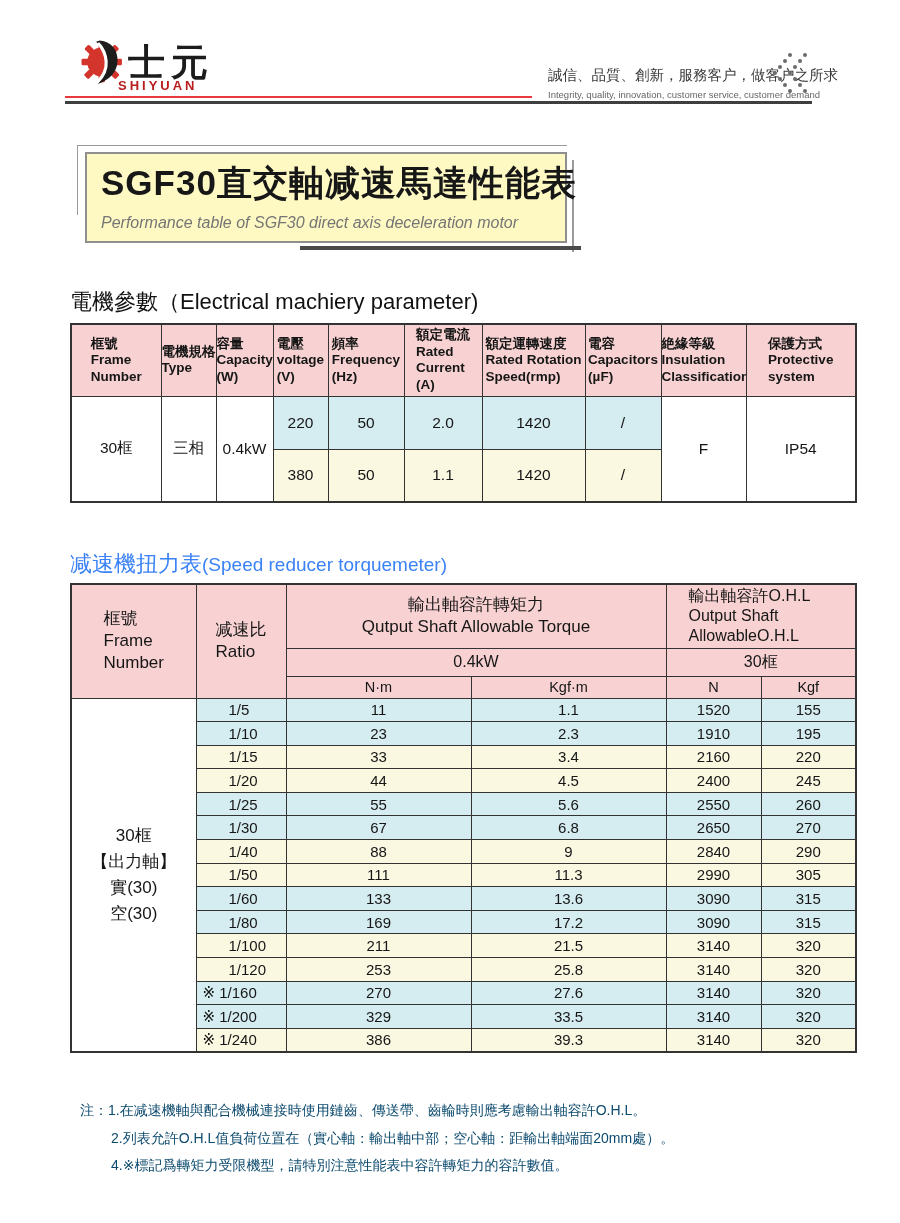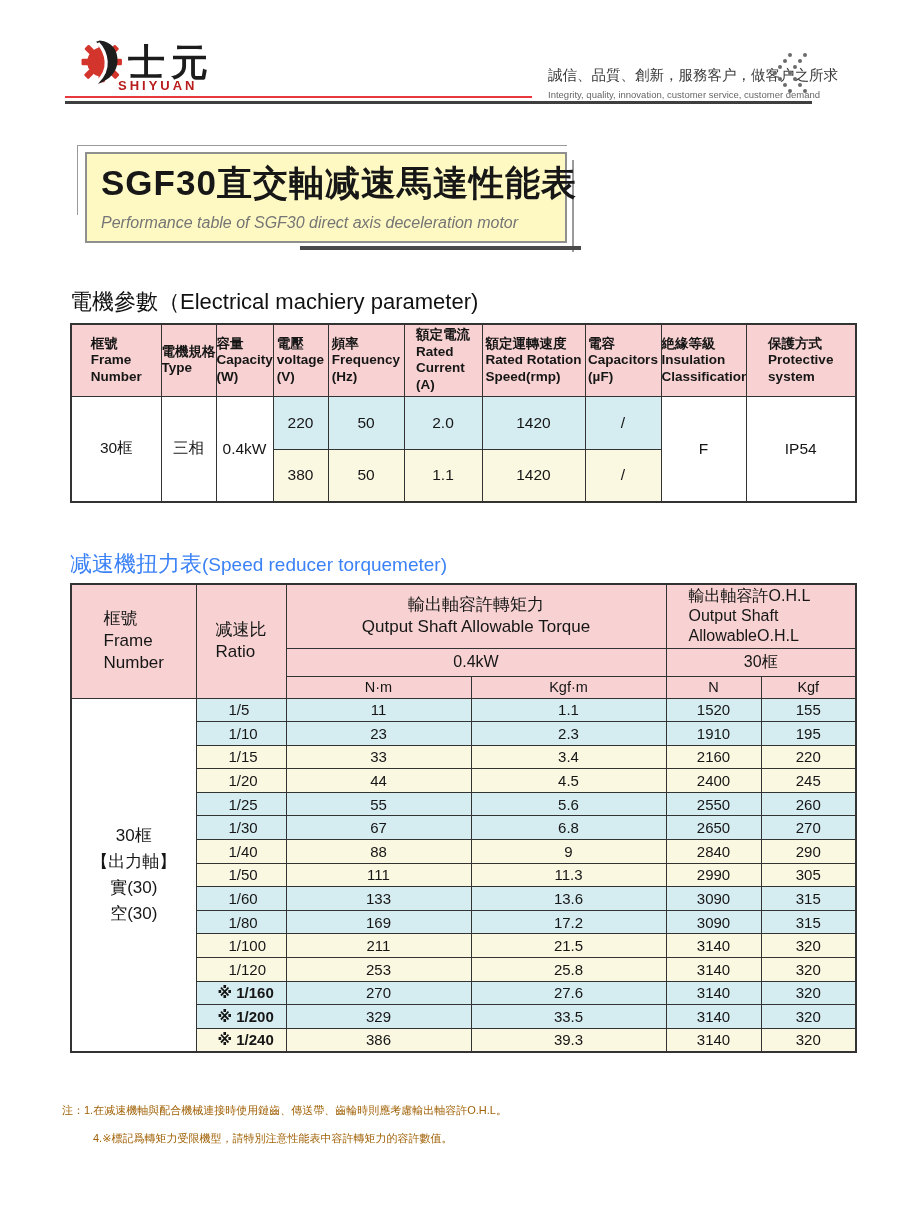--- a/index.html
+++ b/index.html
@@ -49,25 +49,25 @@
   .bg-cream { background:#fbf8e2; }
   .bg-white { background:#ffffff; }
 
   .tbl-torque .hdr { font-weight:400; }
   .tbl-torque .h-group { font-size:17px; line-height:22px; height:64px; }
   .tbl-torque .h-sub { font-size:16px; height:28px; }
   .tbl-torque .h-unit { font-size:14.5px; height:22px; }
   .tbl-torque .h-ohl { text-align:left; padding-left:22px; font-size:16px; line-height:20px; }
   .tbl-torque td.data { text-align:center; font-size:15px; height:23.6px; vertical-align:middle; }
   .tbl-torque td.ratio { text-align:left; padding-left:32px; }
-  .tbl-torque td.ratio.marked { padding-left:21px;font-weight:bold; }
+  .tbl-torque td.ratio.marked { padding-left:6px; }
   .frame-cell { background:#fff; text-align:center; vertical-align:middle; font-size:17px; line-height:26px; }
 
   
-  .notes { position:absolute; left:62px; top:1097px; font-size:11px; color:#a16207; line-height:27.5px; }
+  .notes { position:absolute; left:80px; top:1097px; font-size:14px; color:#0c4a6e; line-height:27.5px; }
   .notes .line { white-space:nowrap; }
   .notes .indent { padding-left:31px; }
 </style>
 </head>
 <body>
 
 <div class="page">
 
   <svg class="logo-gear" viewBox="0 0 72 76">
     <g fill="#d3342c">
@@ -336,16 +336,17 @@
       <td class="data bg-cream">386</td>
       <td class="data bg-cream">39.3</td>
       <td class="data bg-cream">3140</td>
       <td class="data bg-cream">320</td>
     </tr>
   </tbody>
     </table>
 
   <div class="notes">
     <div class="line">注：1.在减速機軸與配合機械連接時使用鏈齒、傳送帶、齒輪時則應考慮輸出軸容許O.H.L。</div>
+    <div class="line indent">2.列表允許O.H.L值負荷位置在（實心軸：輸出軸中部；空心軸：距輸出軸端面20mm處）。</div>
     <div class="line indent">4.※標記爲轉矩力受限機型，請特別注意性能表中容許轉矩力的容許數值。</div>
   </div>
 
 </div>
 
 </body></html>

